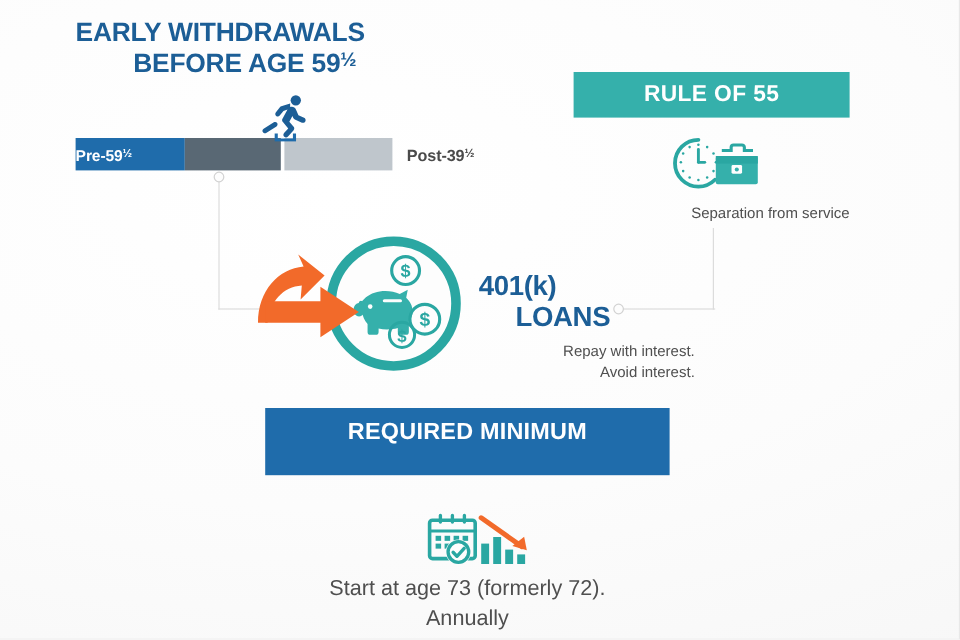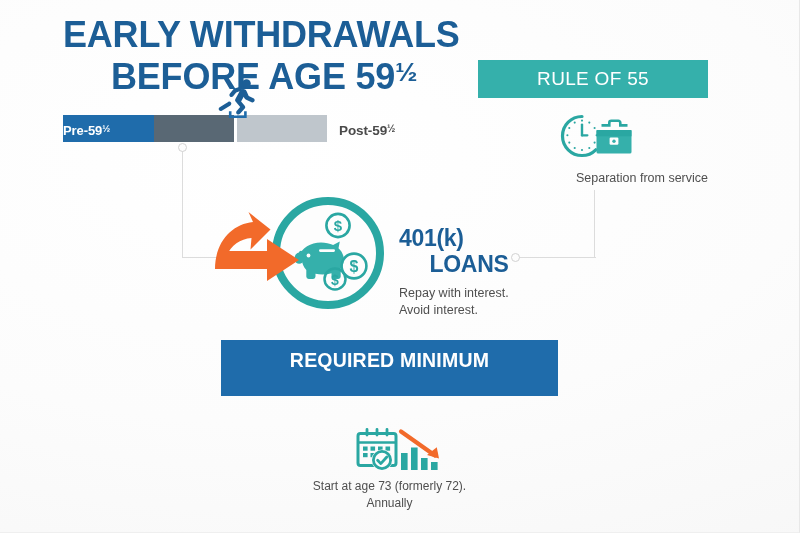--- a/index.html
+++ b/index.html
@@ -24,21 +24,21 @@
     border-bottom: 1px solid #efefef;
     overflow: hidden;
   }
 
   
   #headline {
     position: absolute;
     left: 63px;
     top: 14px;
     width: 420px;
-    font-size: 36px;
+    font-size: 22px;
     line-height: 1.16;
     font-weight: bold;
     letter-spacing: -0.2px;
     color: #1c5e96;
     text-transform: uppercase;
   }
   #headline .l2 { display: block; margin-left: 48px; }
   .frac {
     font-size: 0.74em;
     vertical-align: 0.30em;
@@ -132,21 +132,21 @@
   
   #rule55-banner {
     position: absolute;
     left: 478px;
     top: 60px;
     width: 230px;
     height: 38px;
     background: #35b0ab;
     color: #ffffff;
     font-size: 19px;
-    font-weight: normal;
+    font-weight: bold;
     letter-spacing: 0.3px;
     line-height: 38px;
     text-align: center;
     text-transform: uppercase;
   }
   #rule55-icon {
     position: absolute;
     left: 556px;
     top: 112px;
     width: 76px;
@@ -202,20 +202,21 @@
   }
   #loan-title .l2 { display: block; text-transform: uppercase; text-align: center; }
   #loan-sub {
     position: absolute;
     left: 399px;
     top: 285px;
     width: 180px;
     font-size: 12.5px;
     line-height: 1.38;
     color: #4f4f4f;
+    text-align: right;
   }
   #loan-sub span { display: block; }
 
   
   #rmd-banner {
     position: absolute;
     left: 221px;
     top: 340px;
     width: 337px;
     height: 56px;
@@ -237,21 +238,21 @@
     top: 425px;
     width: 94px;
     height: 48px;
   }
   #rmd-caption {
     position: absolute;
     left: 221px;
     top: 478px;
     width: 337px;
     text-align: center;
-    font-size: 12px;
+    font-size: 18px;
     line-height: 1.38;
     color: #4f4f4f;
   }
   #rmd-caption span { display: block; }
 </style>
 </head>
 <body>
 
 <div id="canvas">
 
@@ -259,21 +260,21 @@
     <span>EARLY WITHDRAWALS</span>
     <span class="l2"><span>BEFORE AGE 59</span><span class="frac">½</span></span>
   </div>
 
   <div id="timeline">
     <div class="seg" id="seg-pre"></div>
     <div class="seg" id="seg-mid"></div>
     <div class="seg" id="seg-post"></div>
     <div id="seg-pre-label"><span>Pre-59</span><span class="frac">½</span></div>
   </div>
-  <div id="post-label"><span>Post-59</span><span class="frac">½</span></div>
+  <div id="post-label"><span>Post-39</span><span class="frac">½</span></div>
 
   <svg id="runner" viewBox="0 0 44 40">
     <g fill="#1c5e96">
       <circle cx="30.5" cy="5.6" r="4.3"></circle>
       <path d="M25.8 11.2c1.9-.8 4 .1 4.8 2l2.1 4.8 4.7 2.2c1.1.5 1.6 1.8 1.1 2.9-.5 1.1-1.8 1.6-2.9 1.1l-5.9-2.7c-.6-.3-1.1-.8-1.4-1.4l-.6-1.4-2.6 4.7 3.6 4.3c.7.8.7 2 0 2.8l-4.7 5.3c-.8.9-2.2 1-3.1.2-.9-.8-1-2.2-.2-3.1l3.5-3.9-4.6-5.5c-.6-.7-.7-1.8-.2-2.6l4.2-7.6-3.4 1.1-3.1 3.9c-.7.9-2 1.1-2.9.4-.9-.7-1.1-2-.4-2.9l3.6-4.6c.3-.3.6-.6 1-.7l7.4-2.3z"></path>
       <path d="M15 24.6c.6.9.3 2.2-.6 2.8l-8.6 5.4c-.9.6-2.2.3-2.8-.7-.6-.9-.3-2.2.7-2.8l8.5-5.4c1-.6 2.2-.3 2.8.7z"></path>
     </g>
     <path d="M14.2 33.2v5.6h15.2v-5.6" fill="none" stroke="#1f6cab" stroke-width="2.6"></path>
   </svg>
 

